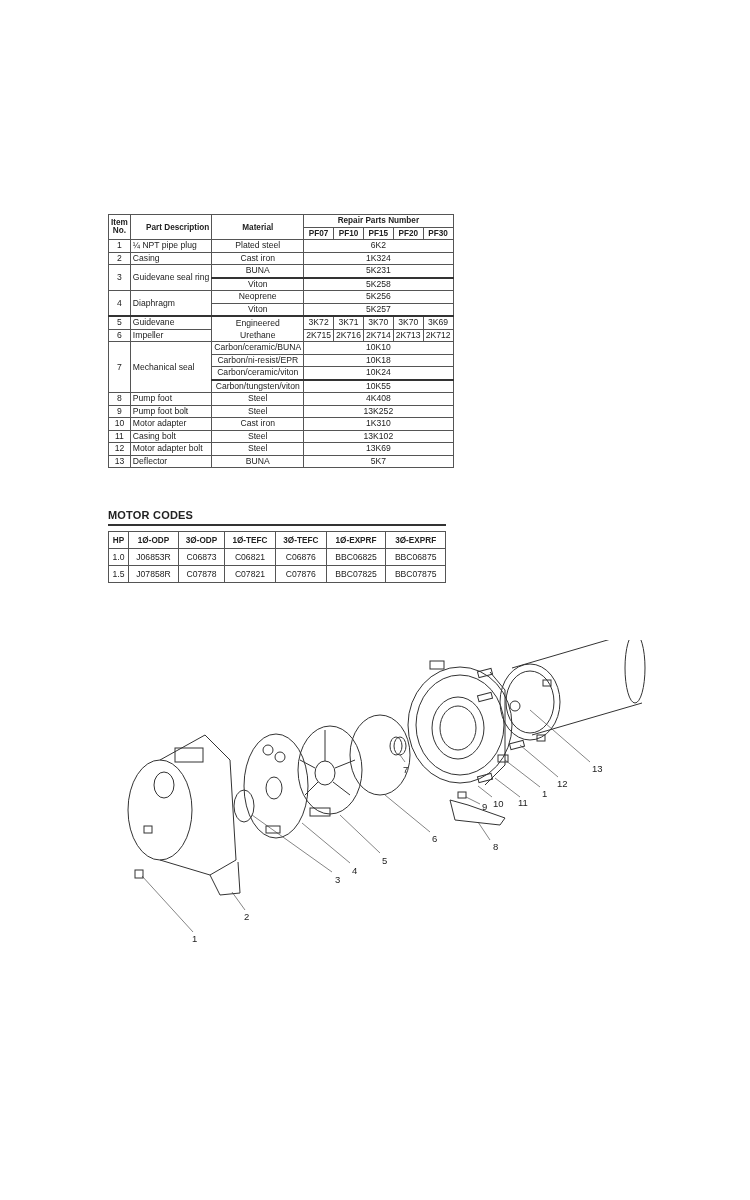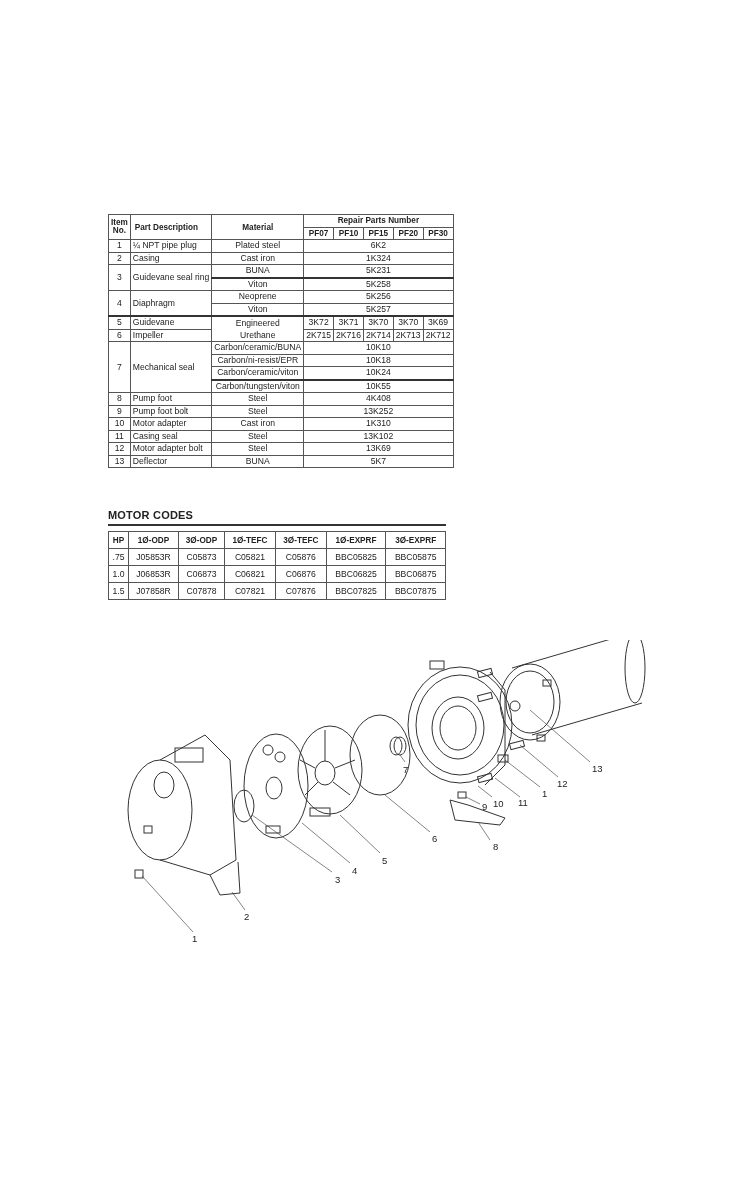--- a/index.html
+++ b/index.html
@@ -22,21 +22,21 @@
   .diagram { position: absolute; left: 120px; top: 640px; }
   .callout { font-family: "Liberation Sans", sans-serif; font-size: 9.5px; fill: #222; }
 </style>
 </head>
 <body>
 
 <table class="parts-table">
   <tbody>
       <tr>
     <th rowspan="2" class="hdr-item"><span>Item</span><br><span>No.</span></th>
-    <th rowspan="2" style="text-align:left;padding-left:4px;width:88px">Part Description</th>
+    <th rowspan="2" style="text-align:right;padding-left:4px;width:88px">Part Description</th>
     <th rowspan="2" style="width:80px">Material</th>
     <th colspan="5">Repair Parts Number</th>
   </tr>
   <tr>
     <th>PF07</th>
     <th>PF10</th>
     <th>PF15</th>
     <th>PF20</th>
     <th>PF30</th>
   </tr>
@@ -131,21 +131,21 @@
     <td colspan="5">13K252</td>
   </tr>
   <tr>
     <td>10</td>
     <td class="desc">Motor adapter</td>
     <td>Cast iron</td>
     <td colspan="5">1K310</td>
   </tr>
   <tr>
     <td>11</td>
-    <td class="desc">Casing seal</td>
+    <td class="desc">Casing bolt</td>
     <td>Steel</td>
     <td colspan="5">13K102</td>
   </tr>
   <tr>
     <td>12</td>
     <td class="desc">Motor adapter bolt</td>
     <td>Steel</td>
     <td colspan="5">13K69</td>
   </tr>
   <tr>
@@ -162,29 +162,20 @@
 <table class="motor-table">
   <tbody>
       <tr>
     <th>HP</th>
     <th>1Ø-ODP</th>
     <th>3Ø-ODP</th>
     <th>1Ø-TEFC</th>
     <th>3Ø-TEFC</th>
     <th>1Ø-EXPRF</th>
     <th>3Ø-EXPRF</th>
-  </tr>
-  <tr>
-    <td>.75</td>
-        <td>J05853R</td>
-        <td>C05873</td>
-        <td>C05821</td>
-        <td>C05876</td>
-        <td>BBC05825</td>
-        <td>BBC05875</td>
   </tr>
   <tr>
     <td>1.0</td>
         <td>J06853R</td>
         <td>C06873</td>
         <td>C06821</td>
         <td>C06876</td>
         <td>BBC06825</td>
         <td>BBC06875</td>
   </tr>

